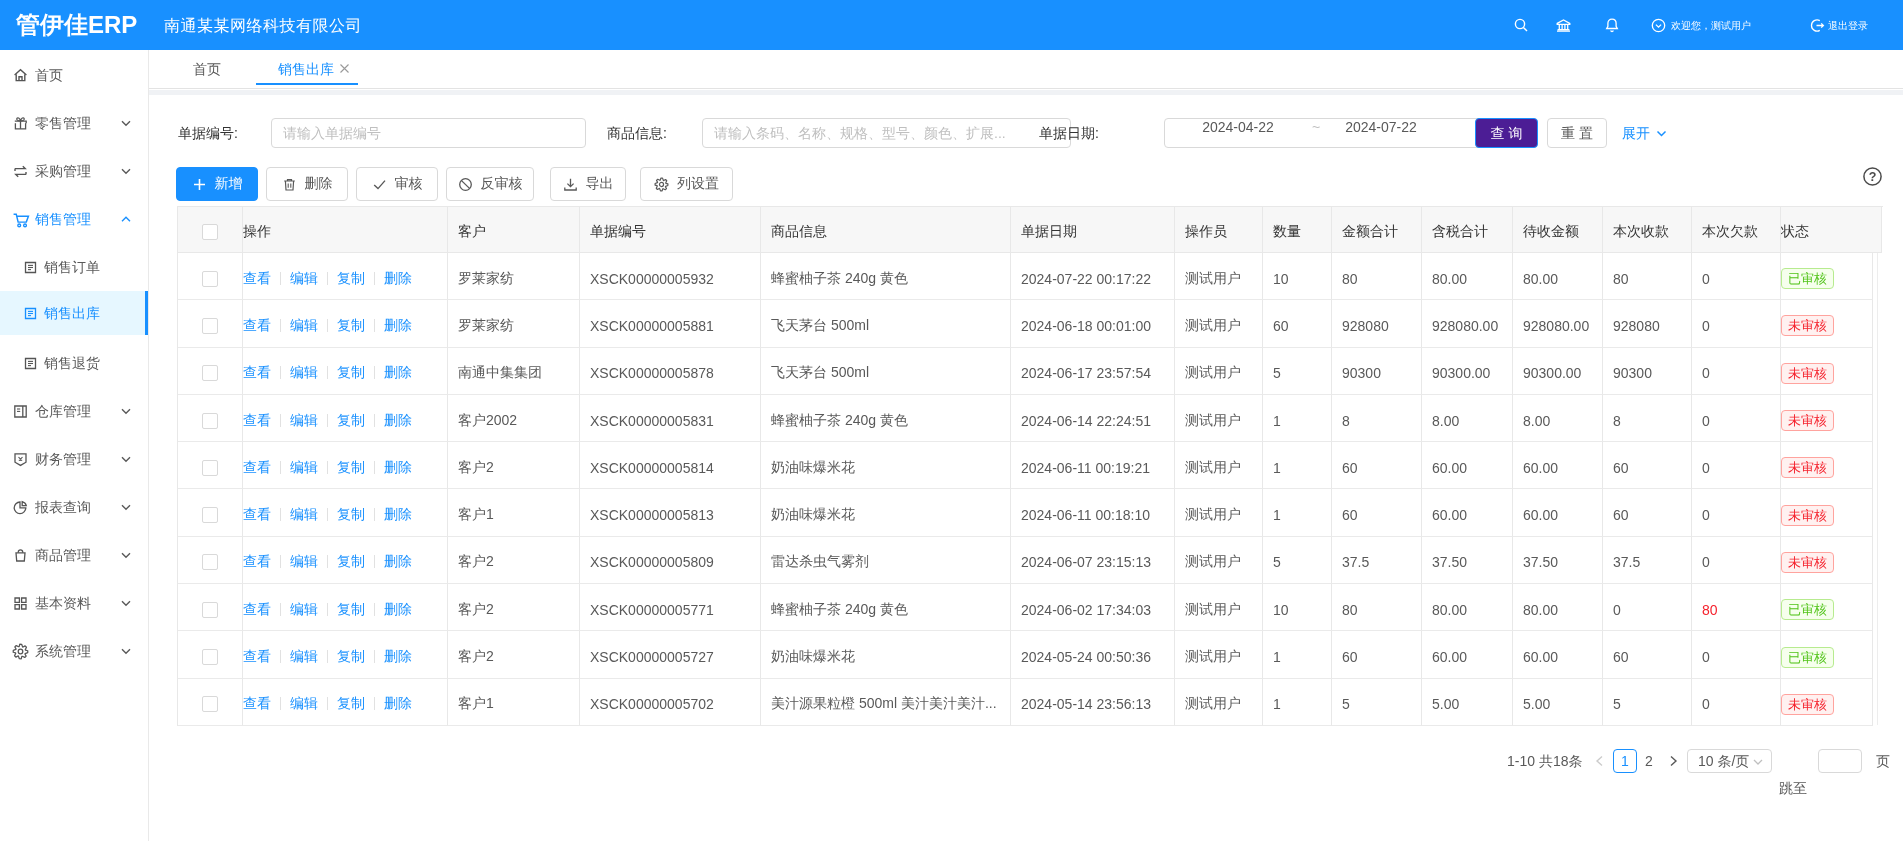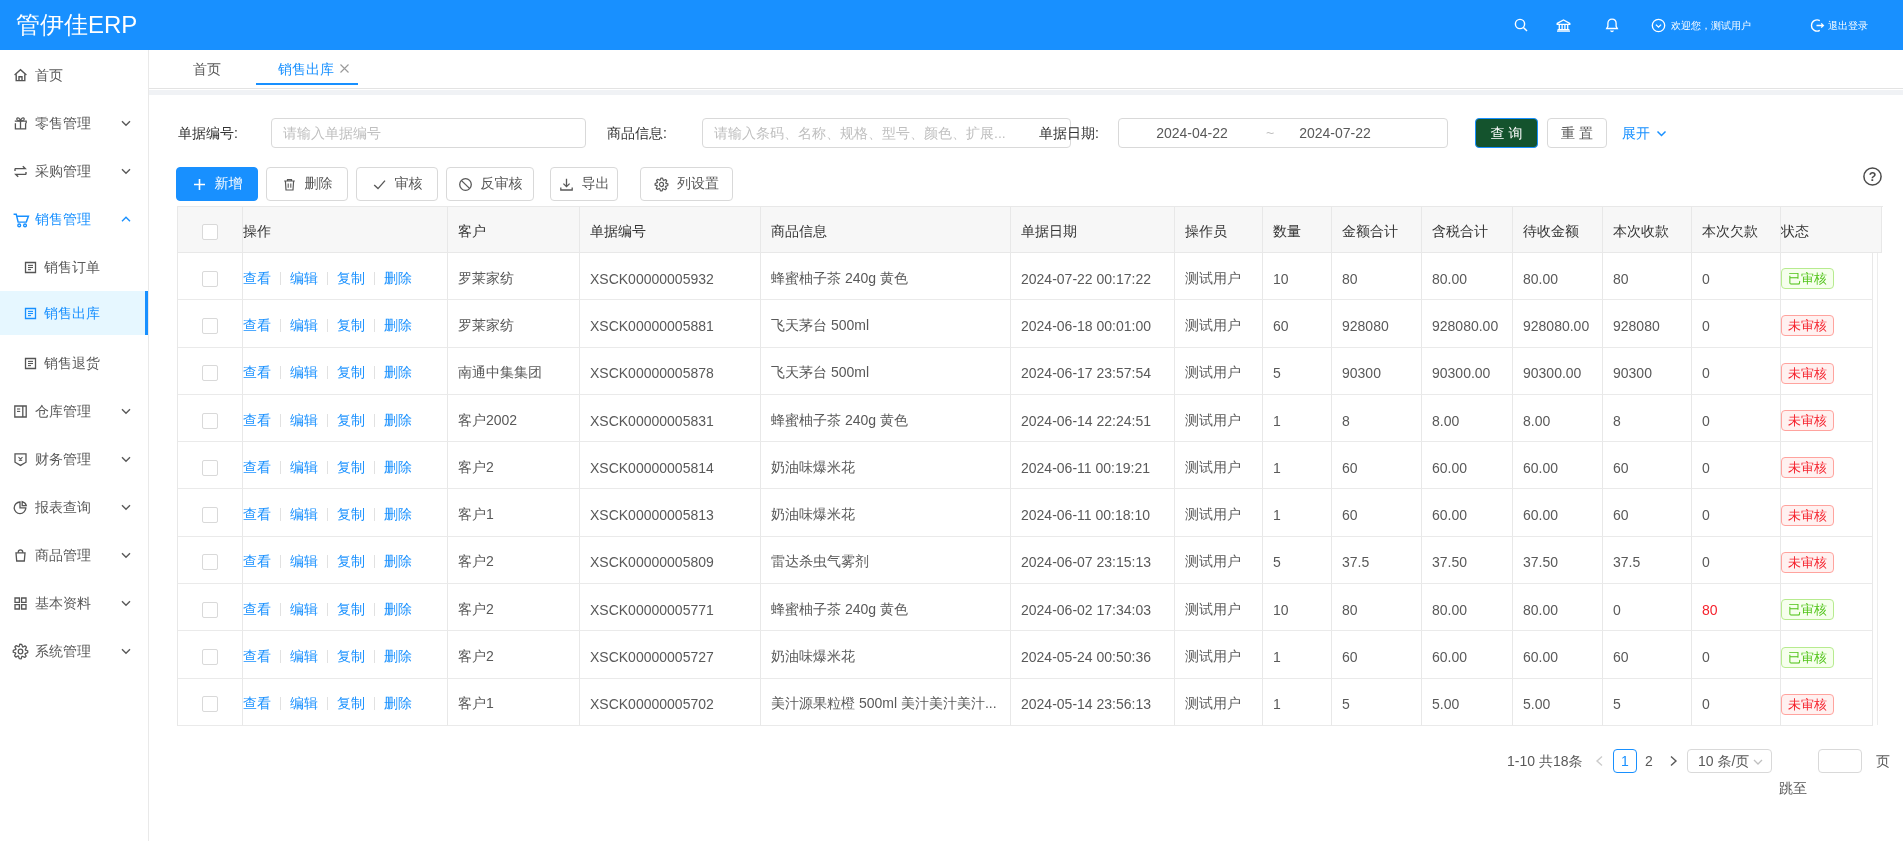--- a/index.html
+++ b/index.html
@@ -1,20 +1,20 @@
 <!DOCTYPE html>
 <html><head><meta charset="utf-8">
 <style>
 *{margin:0;padding:0;box-sizing:border-box}
 svg{display:block}
 html,body{width:1903px;height:841px;background:#fff;font-family:"Liberation Sans",sans-serif;overflow:hidden}
 body{position:relative}
 .abs{position:absolute}
 .topbar{position:absolute;left:0;top:0;width:1903px;height:50px;background:#1890ff}
-.logo{position:absolute;left:16px;top:0;height:56px;line-height:50px;color:#fff;font-size:24px;font-weight:normal}
+.logo{position:absolute;left:16px;top:0;height:56px;line-height:50px;color:#fff;font-size:24px;font-weight:bold}
 .company{position:absolute;left:164px;top:0;height:50px;line-height:51px;color:#fff;font-size:16px;letter-spacing:0.5px}
 .tbtxt{position:absolute;top:0;height:50px;line-height:51px;color:#fff;font-size:10px}
 .sidebar{position:absolute;left:0;top:50px;width:149px;height:791px;background:#fff;border-right:1px solid #e9e9e9}
 .mi{position:absolute;left:0;width:148px;height:48px;color:#595959;font-size:14px}
 .mi .t{position:absolute;left:35px;top:0;line-height:48px}
 .mi .ic{position:absolute;left:12px;top:16px}
 .mi.sub .t{left:44px}
 .mi.sub .ic{left:23px;top:17px}
 .mi .chev{position:absolute;right:17px;top:21px}
 .mi.blue{color:#1890ff}
@@ -23,25 +23,25 @@
 .mi.act .t{line-height:44px}
 .mi.act .ic{top:15px}
 .tabs{position:absolute;left:149px;top:50px;width:1754px;height:39px;background:#fff;border-bottom:1px solid #e3e3e3}
 .tab1{position:absolute;left:44px;top:0;line-height:38px;font-size:14px;color:#595959}
 .tab2{position:absolute;left:129px;top:0;line-height:38px;font-size:14px;color:#1890ff}
 .tabx{position:absolute;left:190px;top:13px}
 .tabline{position:absolute;left:107px;bottom:3px;width:102px;height:2px;background:#1890ff}
 .strip{position:absolute;left:149px;top:90px;width:1754px;height:5px;background:#f0f2f5}
 .flabel{position:absolute;top:118px;line-height:30px;font-size:14px;color:#333}
 .inp{position:absolute;top:118px;height:30px;border:1px solid #d9d9d9;border-radius:4px;background:#fff;font-size:14px;color:#bfbfbf;line-height:28px;padding-left:11px;white-space:nowrap;overflow:hidden}
-.datebox{position:absolute;left:1118px;top:118px;width:330px;height:30px;border:1px solid #d9d9d9;border-radius:4px;display:flex;align-items:center;font-size:14px;color:#595959}
+.datebox{position:absolute;left:1164px;top:118px;width:330px;height:30px;border:1px solid #d9d9d9;border-radius:4px;display:flex;font-size:14px;color:#595959}
 .datebox .d1{width:146px;text-align:center}.datebox .d2{width:120px;text-align:center}
 .datebox .sep{width:10px;text-align:center;color:#bfbfbf;font-size:14px}
 .btn{position:absolute;height:30px;top:118px;border-radius:4px;font-size:14px;text-align:center;line-height:28px}
-.bblue{background:#14532d;color:#fff;border:1px solid #1890ff;line-height:29px}
+.bblue{background:#4c1d95;color:#fff;border:1px solid #1890ff;line-height:29px}
 .bwhite{background:#fff;color:#595959;border:1px solid #d9d9d9}
 .expand{position:absolute;left:1622px;top:118px;line-height:30px;font-size:14px;color:#1890ff}
 .tbtn{position:absolute;top:167px;height:34px;border-radius:4px;font-size:14px;display:flex;align-items:center;justify-content:center;gap:8px}
 .tbtn.w{background:#fff;border:1px solid #d9d9d9;color:#595959}
 .tbtn.b{background:#1890ff;border:1px solid #1890ff;color:#fff}
 .tblwrap{position:absolute;left:177px;top:206px;width:1706px;border-top:1px solid #e8e8e8;border-left:1px solid #e8e8e8}
 table{border-collapse:separate;border-spacing:0;table-layout:fixed;width:1704px}
 th{height:46px;background:#f7f7f7;font-size:14px;color:#333;font-weight:normal;text-align:left;padding-left:10px;padding-top:4px;border-bottom:1px solid #e8e8e8;border-right:1px solid #e8e8e8;white-space:nowrap;overflow:hidden}
 td{height:47.3px;font-size:14px;color:#595959;padding-left:10px;padding-top:5px;border-bottom:1px solid #eaeaea;border-right:1px solid #e8e8e8;white-space:nowrap;overflow:hidden}
 th.c,td.c{padding-left:0}
@@ -55,20 +55,21 @@
 .tg{display:inline-block;height:21px;line-height:19px;padding:0 6px;border-radius:4px;font-size:13px}
 .tgg{background:#f6ffed;border:1px solid #b7eb8f;color:#52c41a}
 .tgr{background:#fff1f0;border:1px solid #ffa39e;color:#f5222d}
 .red{color:#f5222d}
 .pg{position:absolute;font-size:14px;color:#595959}
 .pgbox{position:absolute;border:1px solid #d9d9d9;border-radius:4px;background:#fff}
 </style></head><body>
 
 <div class="topbar">
 <div class="logo">管伊佳ERP</div>
+<div class="company">南通某某网络科技有限公司</div>
 <div class="abs" style="left:1513px;top:17px">
       <svg width="17" height="17" viewBox="0 0 17 17" fill="none">
         <circle cx="7" cy="7" r="4.6" stroke="#ffffff" stroke-width="1.4"></circle>
         <path d="M10.4 10.4 L14 14" stroke="#ffffff" stroke-width="1.4"></path>
       </svg>
     </div>
 <div class="abs" style="left:1555px;top:17px">
       <svg width="17" height="17" viewBox="0 0 17 17" fill="none">
         <path d="M2.2 6.4 L8.5 3 L14.8 6.4 V7.4 H2.2 Z" stroke="#ffffff" stroke-width="1.3"></path>
         <path d="M4.3 7.4 V12.3 M7.1 7.4 V12.3 M9.9 7.4 V12.3 M12.7 7.4 V12.3" stroke="#ffffff" stroke-width="1.3"></path>
@@ -322,21 +323,21 @@
     </svg>
     <span>审核</span>
   </div>
 <div class="tbtn w" style="left:446px;width:88px">
     <svg width="15" height="15" viewBox="0 0 15 15" fill="none">
       <circle cx="7.5" cy="7.5" r="5.8" stroke="#595959" stroke-width="1.3"></circle>
       <path d="M3.5 3.6 L11.5 11.4" stroke="#595959" stroke-width="1.3"></path>
     </svg>
     <span>反审核</span>
   </div>
-<div class="tbtn w" style="left:550px;width:68px">
+<div class="tbtn w" style="left:550px;width:76px">
     <svg width="15" height="15" viewBox="0 0 15 15" fill="none">
       <path d="M7.5 1.8 V9.5 M4.4 6.6 L7.5 9.7 L10.6 6.6" stroke="#595959" stroke-width="1.3"></path>
       <path d="M1.8 10.5 V13 H13.2 V10.5" stroke="#595959" stroke-width="1.3"></path>
     </svg>
     <span>导出</span>
   </div>
 <div class="tbtn w" style="left:640px;width:93px">
     <svg width="15" height="15" viewBox="0 0 15 15" fill="none">
       <path d="M13.92 6.86 L13.87 8.53 L11.61 9.33 L11.41 9.74 L12.49 11.58 L11.28 12.73 L9.11 11.70 L8.68 11.84 L8.14 13.92 L6.47 13.87 L5.67 11.61 L5.26 11.41 L3.42 12.49 L2.27 11.28 L3.30 9.11 L3.16 8.68 L1.08 8.14 L1.13 6.47 L3.39 5.67 L3.59 5.26 L2.51 3.42 L3.72 2.27 L5.89 3.30 L6.32 3.16 L6.86 1.08 L8.53 1.13 L9.33 3.39 L9.74 3.59 L11.58 2.51 L12.73 3.72 L11.70 5.89 L11.84 6.32 Z" stroke="#595959" stroke-width="1.2" stroke-linejoin="round"></path>
       <circle cx="7.5" cy="7.5" r="2.03" stroke="#595959" stroke-width="1.2"></circle>

